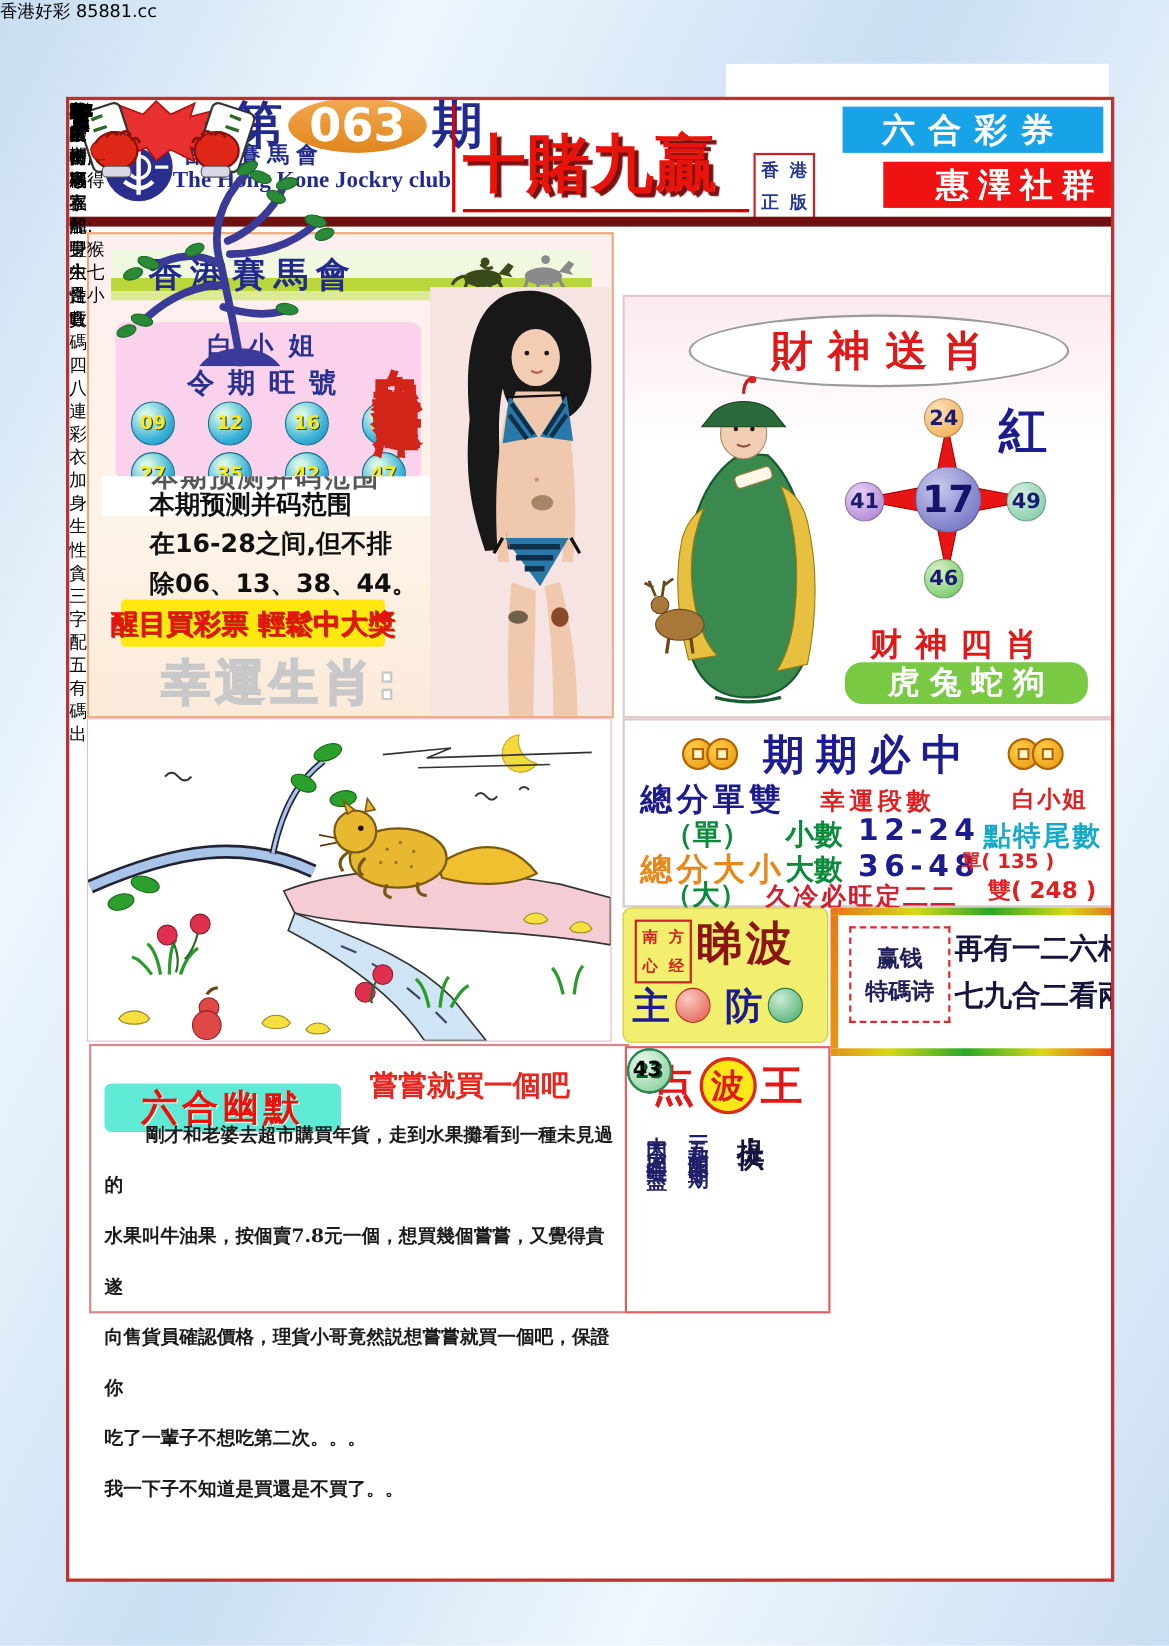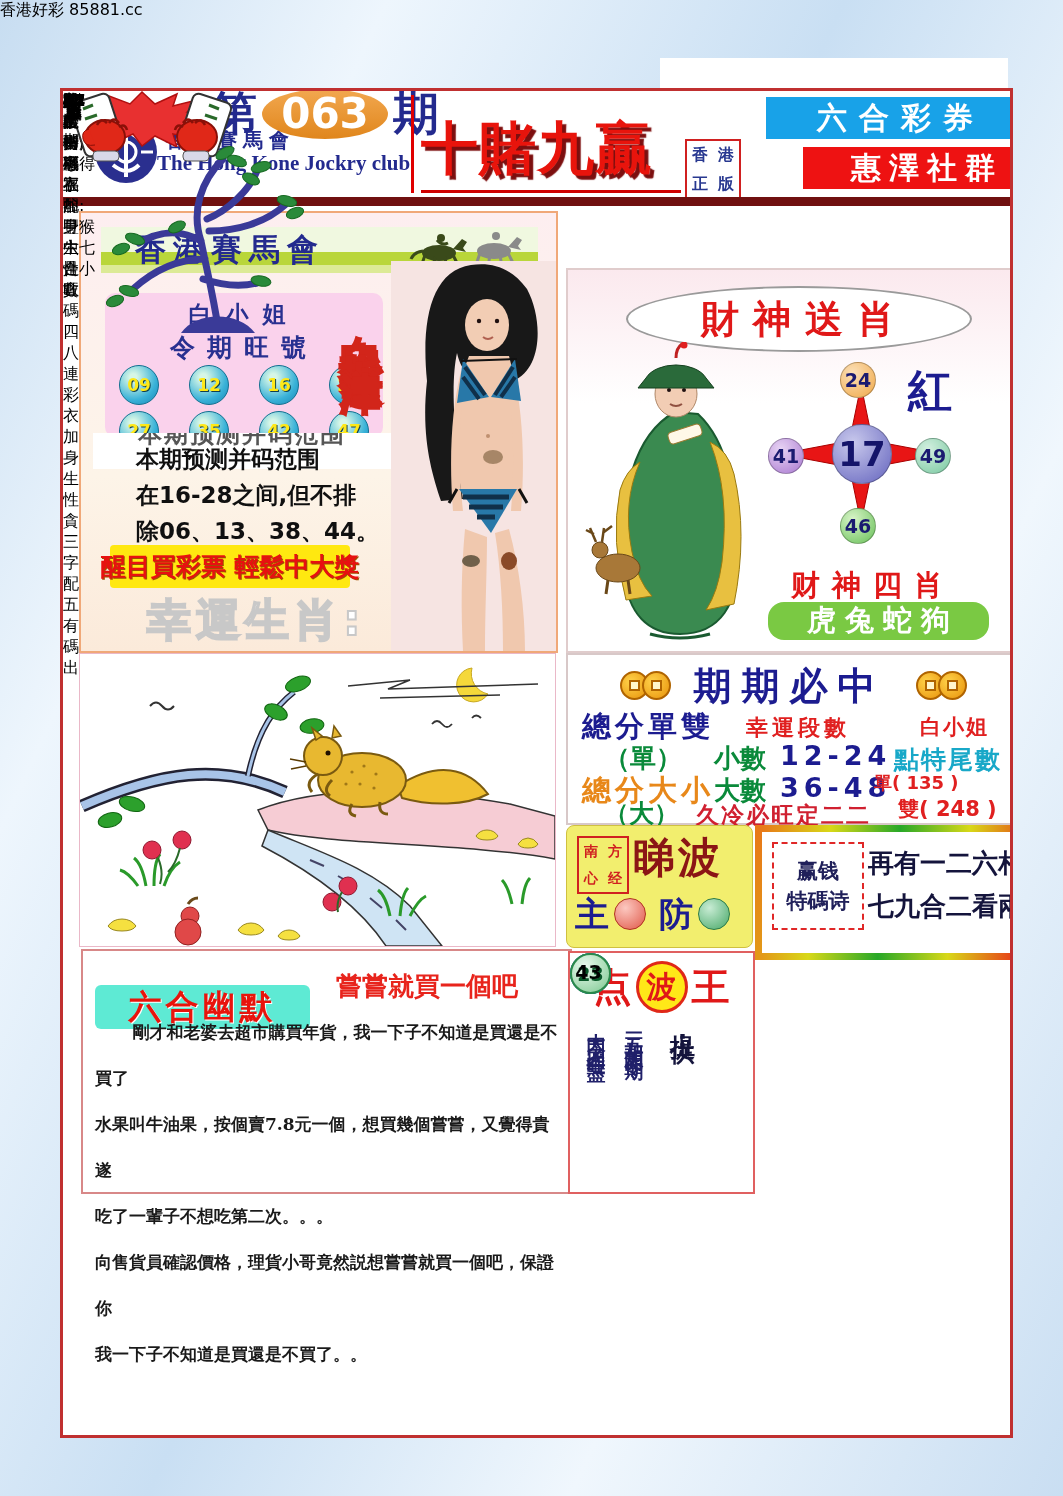--- a/index.html
+++ b/index.html
@@ -22,21 +22,21 @@
   .issue-num{width:126px;height:50px;margin:0 5px;border-radius:50%;text-align:center;line-height:50px;
     background:linear-gradient(#f2a850,#e0861c);color:#fff;font-size:42px;font-weight:900;}
   .hdr-divider{left:348px;top:4px;width:3px;height:98px;background:#e00000;}
   .masthead{left:358px;top:20px;width:256px;font-size:57px;font-weight:900;color:#e8140c;letter-spacing:1px;
     text-shadow:4px 4px 1px #7c0f0f;white-space:nowrap;}
   .masthead-line{left:358px;top:99px;width:260px;height:3px;background:#d00000;}
   .stamp{left:622px;top:48px;width:52px;height:58px;border:2px solid #d02020;display:grid;
     grid-template-columns:1fr 1fr;grid-template-rows:1fr 1fr;place-items:center;
     color:#283890;font-weight:900;font-size:16px;background:rgba(255,255,255,.85);}
   .tag-blue{left:703px;top:6px;width:234px;height:42px;background:#18a2e8;color:#fff;font-size:30px;font-weight:900;
-    letter-spacing:12px;display:flex;align-items:center;justify-content:center;padding-left:18px;}
+    letter-spacing:12px;display:flex;align-items:center;justify-content:center;padding-left:3px;}
   .tag-red{left:740px;top:56px;width:236px;height:42px;background:#ee1212;color:#fff;font-size:30px;font-weight:900;
     letter-spacing:8px;display:flex;align-items:center;justify-content:center;padding-left:6px;}
   .hdr-bar{left:0;top:106px;width:947px;height:9px;background:#701010;}
   
   .ball{border-radius:50%;display:flex;align-items:center;justify-content:center;font-weight:900;}
   
   #panelA{left:16px;top:120px;width:475px;height:438px;border:2px solid #f0a878;
     background:linear-gradient(180deg,#fdeef0,#fdf4e8 60%,#fbeada);}
   .banner{left:20px;top:14px;width:437px;height:46px;
     background:linear-gradient(#f0f8e0 0 55%,#b9d63a 55% 82%,#dcea96 82%);
@@ -368,24 +368,24 @@
         <path d="M396 182 q4 -6 11 -6 q7 0 11 6 q-2 4 -11 4 q-9 0 -11 -4 z"></path>
         <path d="M438 190 q4 -6 10 -6 q6 0 10 6 q-2 4 -10 4 q-8 0 -10 -4 z"></path>
       </g>
     </svg>
   </div>
 
   <div class="abs" id="panelC">
     <div class="abs humor-title">六合幽默</div>
     <div class="abs humor-sub">嘗嘗就買一個吧</div>
     <div class="abs humor-body">
-      <div class="l0">剛才和老婆去超市購買年貨，我一下子不知道是買還是不買了</div>
+      <div class="l0">剛才和老婆去超市購買年貨，走到水果攤看到一種未見過的</div>
       <div>水果叫牛油果，按個賣7.8元一個，想買幾個嘗嘗，又覺得貴遂</div>
+      <div>向售貨員確認價格，理貨小哥竟然説想嘗嘗就買一個吧，保證你</div>
       <div>吃了一輩子不想吃第二次。。。</div>
-      <div>向售貨員確認價格，理貨小哥竟然説想嘗嘗就買一個吧，保證你</div>
       <div>我一下子不知道是買還是不買了。。</div>
     </div>
   </div>
 
   <div class="abs" id="panelD">
     <div class="abs cs-ellipse">財神送肖</div>
     <svg class="abs" style="left:12px;top:72px" width="195" height="300" viewBox="0 0 195 300">
       <path d="M95 70 C55 92 38 150 44 232 C48 272 68 292 100 292 C140 292 160 262 157 212 C157 150 148 100 118 72 z" fill="#3a8a50" stroke="#1a5a30" stroke-width="2"></path>
       <path d="M60 120 q-18 40 -8 90 q6 30 20 44 l-26 4 q-16 -60 -6 -110 q6 -20 20 -28 z" fill="#e8c040" stroke="#9a7a10"></path>
       <path d="M130 100 q20 50 12 120 q-4 30 -16 48 l28 -6 q14 -70 0 -130 q-6 -24 -24 -32 z" fill="#e8c040" stroke="#9a7a10"></path>

